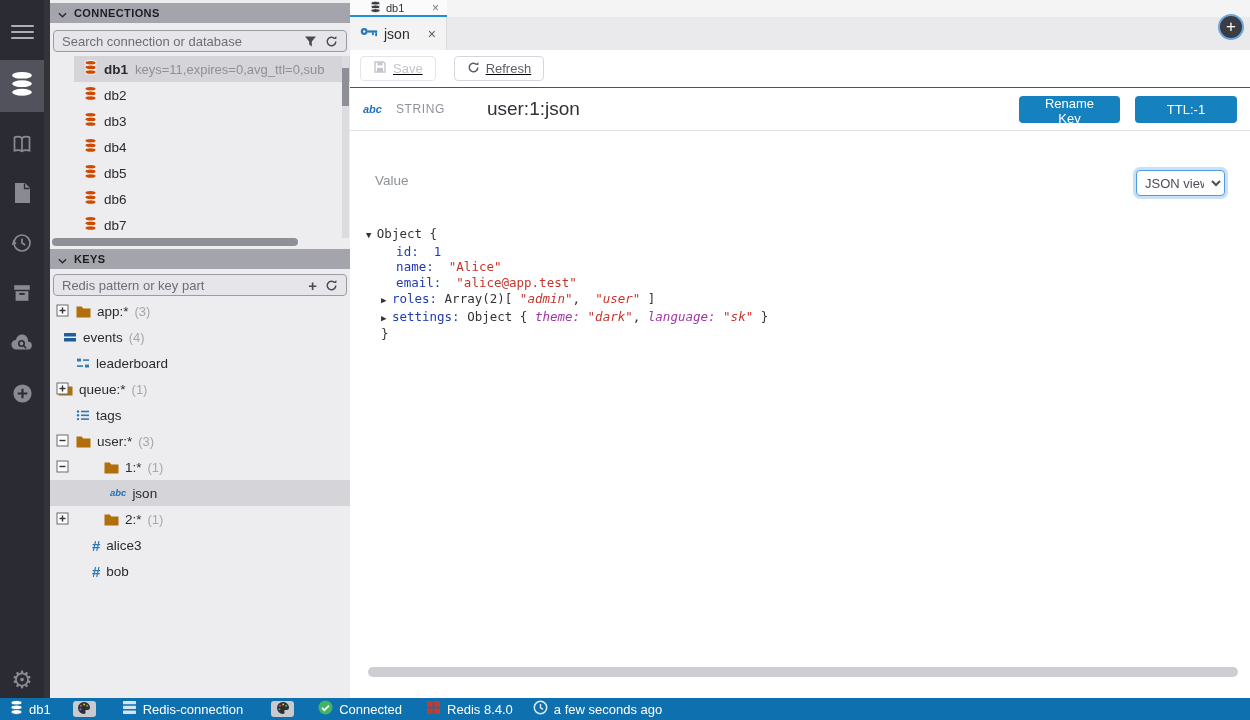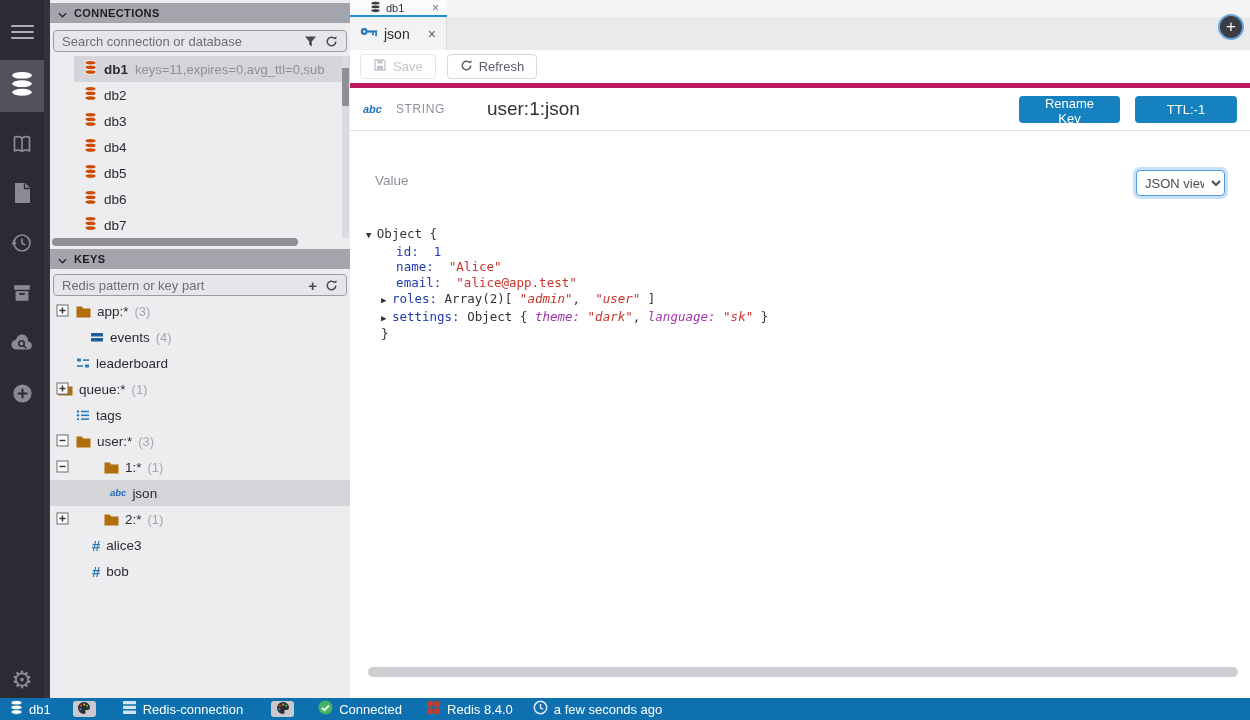--- a/index.html
+++ b/index.html
@@ -47,21 +47,21 @@
   .tabrow1 { position:absolute; left:0; top:0; width:900px; height:17px; background:#f4f4f5; }
   .conn-tab { position:absolute; left:0; top:0; width:97px; height:17px; background:#fbfbfc; border-bottom:2px solid #1e90d6; display:flex; align-items:center; gap:5px; padding:0 8px 0 20px; cursor:pointer; }
   .conn-tab .tab-label { font-size:11px; color:#33333a; }
   .tab-close { color:#77777f; font-size:12px; line-height:1; cursor:pointer; margin-left:auto; }
   .tabrow2 { position:absolute; left:0; top:17px; width:900px; height:33px; background:#eaeaec; }
   .key-tab { position:absolute; left:0; top:0; width:97px; height:33px; background:#f3f3f4; border-right:1px solid #ddd; display:flex; align-items:center; gap:6px; padding:0 10px; cursor:pointer; }
   .key-tab .tab-label { font-size:14px; color:#2b2b31; }
   .key-tab .tab-close { font-size:14px; color:#5a5a62; }
   .add-tab-btn { position:absolute; right:6px; top:14px; width:26px; height:26px; border-radius:50%; background:#3c3c44; border:2px solid #6aa7dd; color:#fff; font-size:17px; line-height:22px; text-align:center; cursor:pointer; }
 
-  .toolbar { position:absolute; left:0; top:50px; width:900px; height:38px; background:#fff; border-bottom:5px solid #be185d; display:flex; align-items:center; gap:11px; padding-left:10px; }
+  .toolbar { position:absolute; left:0; top:50px; width:900px; height:38px; background:#fff; border-bottom:1px solid #be185d; display:flex; align-items:center; gap:18px; padding-left:10px;text-decoration:underline; }
   .btn { height:25px; border-radius:4px; background:#fff; display:inline-flex; align-items:center; gap:6px; padding:0 12px; font-size:13px; cursor:pointer; font-family:"Liberation Sans",sans-serif; }
   .btn.save { border:1px solid #e2e6ec; color:#c2c6cc; }
   .btn.refresh { border:1px solid #d4d8de; color:#5a5e66; }
 
   .key-header { position:absolute; left:0; top:88px; width:900px; height:43px; border-bottom:1px solid #dde1e6; display:flex; align-items:center; }
   .type-label { font-size:12px; color:#8d9199; letter-spacing:.6px; margin-left:14px; }
   .key-name { font-size:19px; color:#2f3238; margin-left:42px; }
   .blue-btn { height:27px; border:none; border-radius:4px; background:#1581bf; color:#fff; font-size:13px; padding:0 16px; cursor:pointer; font-family:"Liberation Sans",sans-serif; }
   .blue-btn.rename { position:absolute; right:130px; width:101px; }
   .blue-btn.ttl { position:absolute; right:13px; width:102px; }
@@ -297,21 +297,21 @@
           </svg>
         </span>
         <span style="display: inline-flex;">
           <svg width="15" height="13" viewBox="0 0 15 13">
             <path d="M0.5 1.5h5.2l1.6 2h7.2v9H.5z" fill="#b06f0a"></path>
           </svg>
         </span>
         <span>app:*</span>
         <span class="t-count">(3)</span>
       </div>
-      <div class="tree-row" style="padding-left: 40px;">
+      <div class="tree-row" style="padding-left: 13px;">
         <span style="display: inline-flex;">
           <svg width="14" height="14" viewBox="0 0 14 14">
             <rect x="1" y="3" width="12" height="3.4" rx="0.5" fill="#1d5d9b"></rect>
             <rect x="1" y="8" width="12" height="3.4" rx="0.5" fill="#1d5d9b"></rect>
           </svg>
         </span>
         <span>events</span>
         <span class="t-count">(4)</span>
       </div>
       <div class="tree-row" style="padding-left: 26px;">

